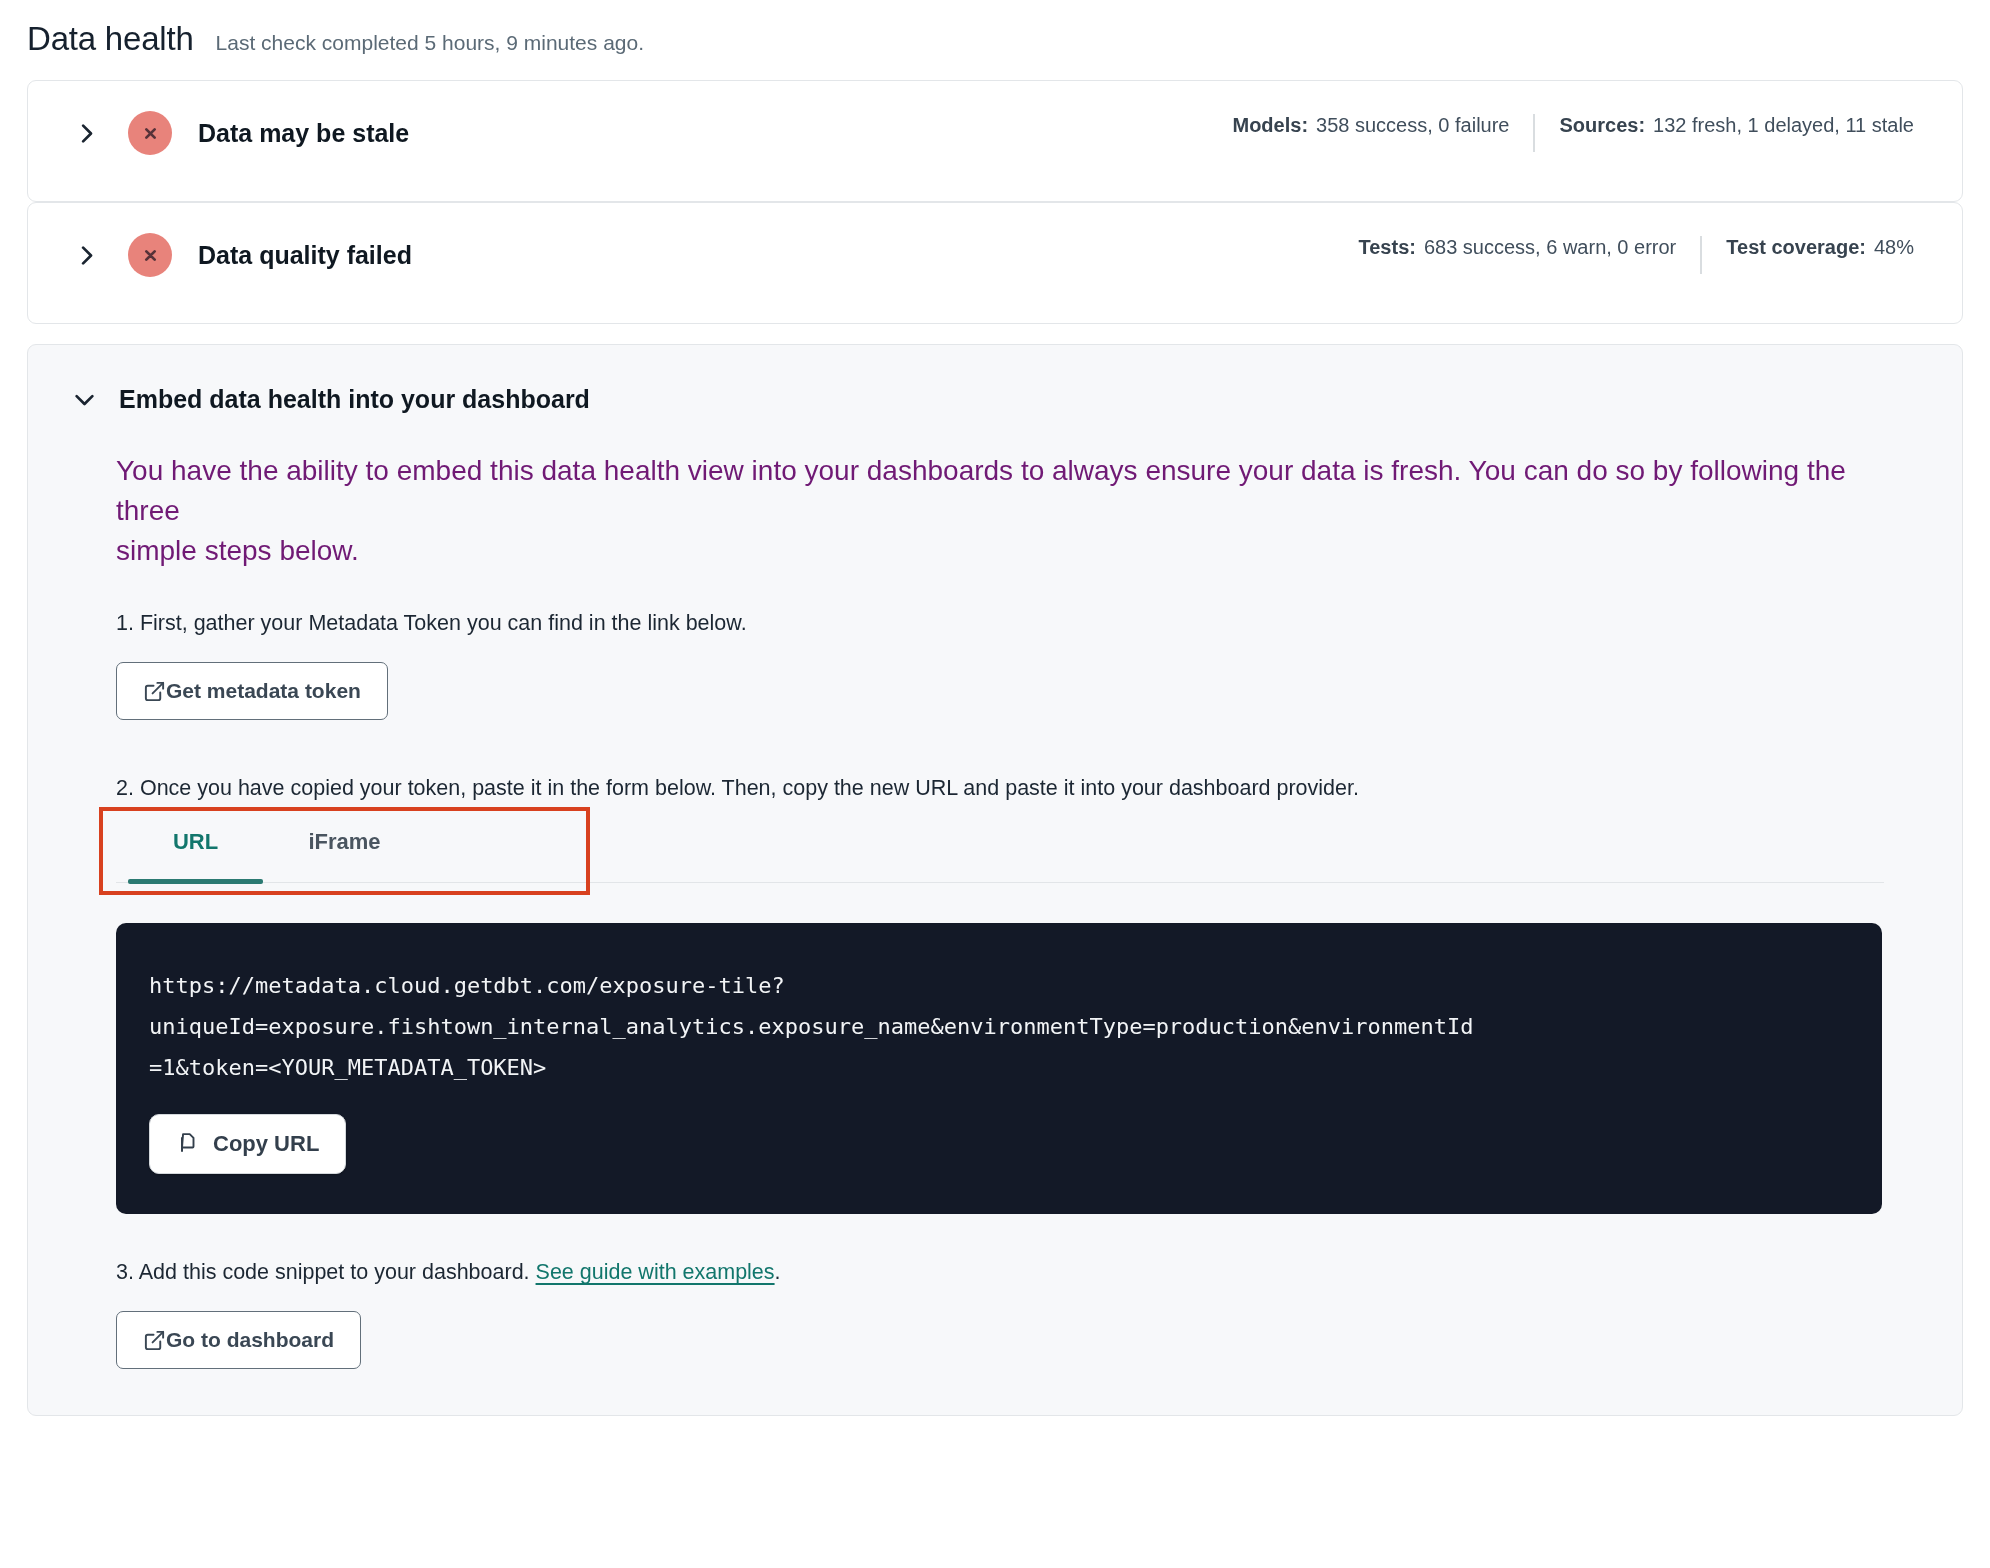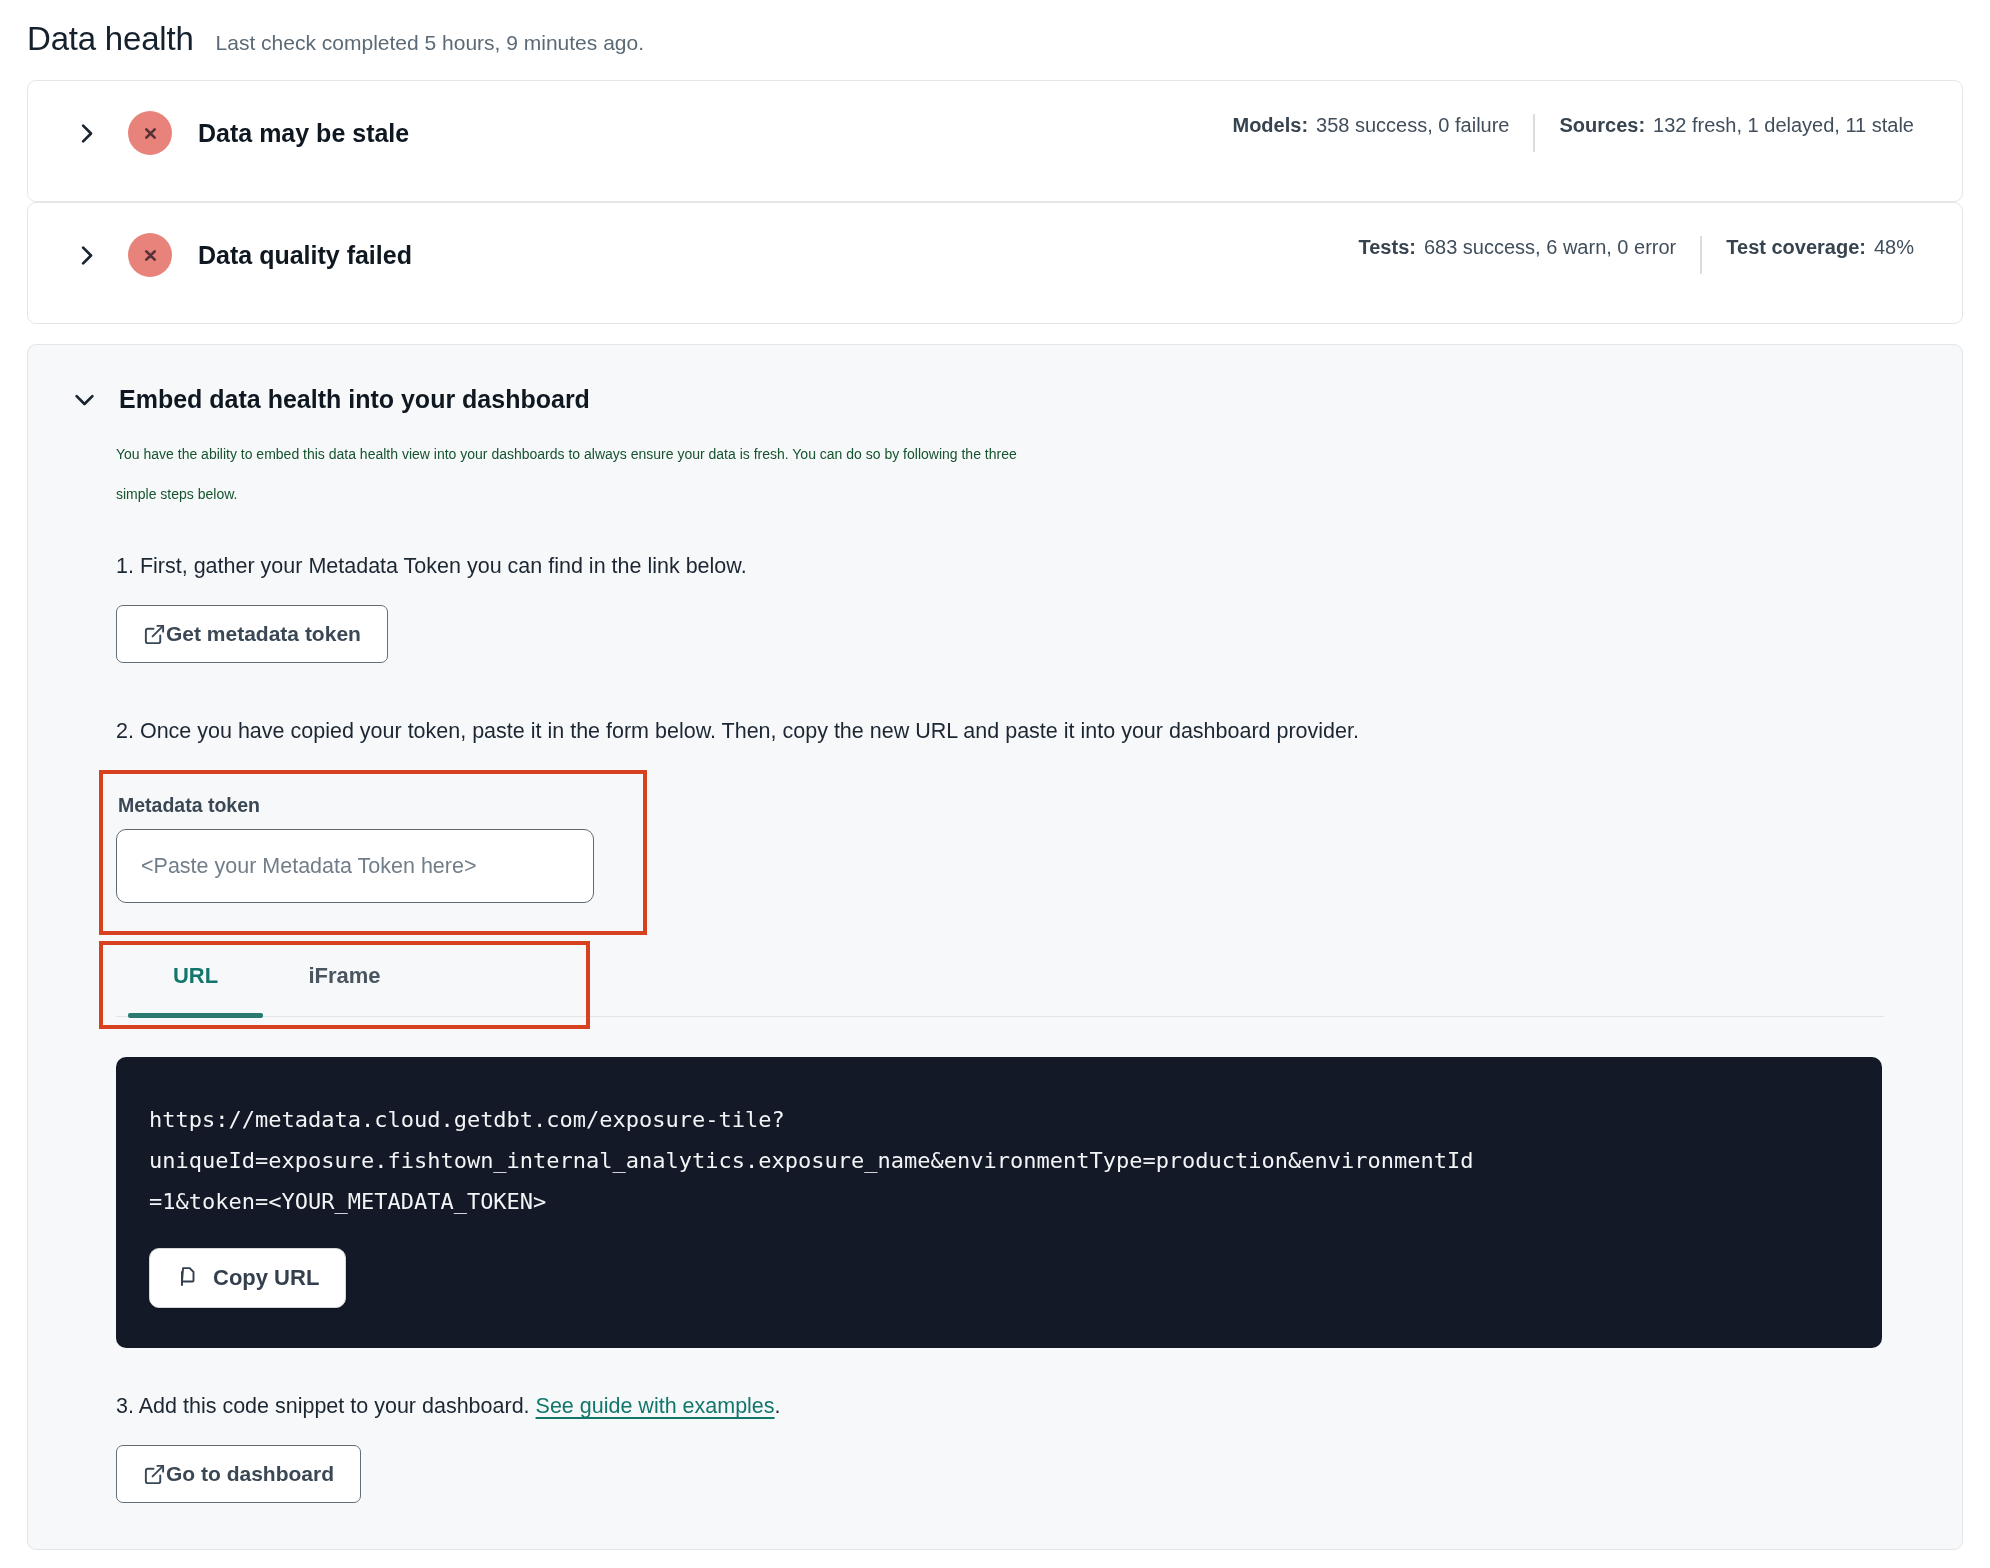--- a/index.html
+++ b/index.html
@@ -36,21 +36,21 @@
   .vdiv { width:2px; height:38px; background:#d9dde0; margin:0 24px; }
 
   
   .embed-card {
     margin-top:20px; background:#f7f8fa;
     border:1px solid #e3e6e9; border-radius:9px;
     padding:40px 80px 46px 88px;
   }
   .embed-header { display:flex; align-items:center; gap:21px; margin-left:-45px; }
   .embed-title { font-size:25px; font-weight:700; color:#0f1821; }
-  .embed-desc { margin-top:20px; font-size:14px; line-height:40px; color:#14532d; }
+  .embed-desc { margin-top:37px; font-size:28px; line-height:40px; color:#701a75; }
   .step-text { font-size:21.5px; color:#1c2733; }
   .step-1 { margin-top:40px; }
   .step-2 { margin-top:56px; }
   .step-3 { margin-top:46px; }
   .step-3 a { color:#12766c; text-decoration:underline; text-underline-offset:4px; }
 
   .btn-outline {
     margin-top:26px;
     display:inline-flex; align-items:center; 
     height:58px; padding:0 26px;
@@ -191,24 +191,20 @@
             <polyline points="15 3 21 3 21 9"></polyline>
             <line x1="10" y1="14" x2="21" y2="3"></line>
           </svg>
       </span>
       <span>Get metadata token</span>
     </button>
 
     
     <div class="step-text step-2">2. Once you have copied your token, paste it in the form below. Then, copy the new URL and paste it into your dashboard provider.</div>
 
-    <div class="annotation-token">
-      <div class="field-label">Metadata token</div>
-      <input class="token-input" type="text" placeholder="&lt;Paste your Metadata Token here&gt;" style="">
-    </div>
 
     <div class="tabs-area">
       <div class="tabbar">
         <div class="tab active">URL</div>
         <div class="tab inactive">iFrame</div>
       </div>
       <div class="annotation-tabs"></div>
     </div>
 
     <div class="code-block">

